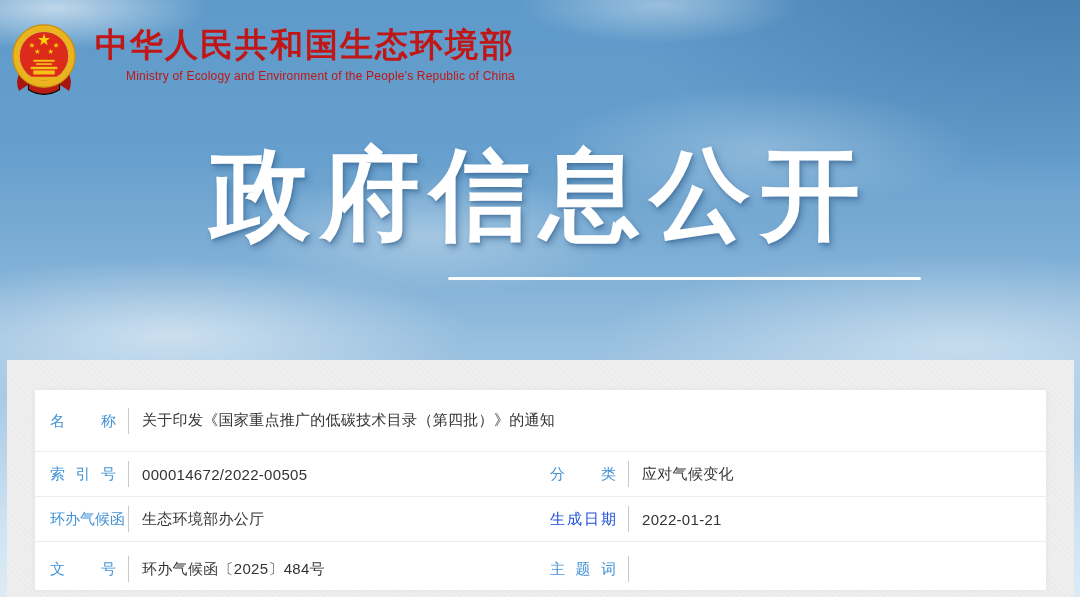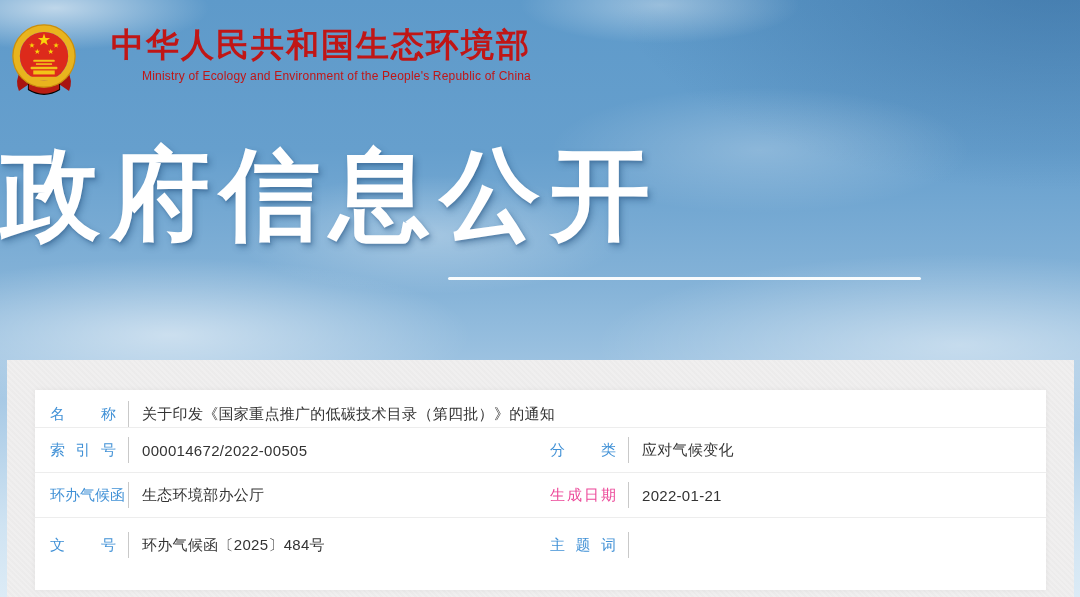--- a/index.html
+++ b/index.html
@@ -17,38 +17,39 @@
       radial-gradient(ellipse 300px 90px at 760px 150px, rgba(255,255,255,.25), rgba(255,255,255,0) 70%),
       radial-gradient(ellipse 430px 110px at 170px 335px, rgba(255,255,255,.52), rgba(255,255,255,0) 70%),
       radial-gradient(ellipse 520px 130px at 960px 345px, rgba(255,255,255,.45), rgba(255,255,255,0) 70%),
       radial-gradient(ellipse 700px 340px at 1060px -30px, rgba(28,78,130,.40), rgba(28,78,130,0) 65%),
       linear-gradient(180deg, #5e9aca 0%, #669fcd 25%, #85b3d8 48%, #aacbe6 68%, #cfe3f2 88%, #dcebf6 100%);
   }
 
   
   .site-header {
     position: absolute; top: 17px; left: 10px;
-    display: flex; align-items: flex-start; gap: 33px;
+    display: flex; align-items: flex-start; gap: 17px;
   }
   .emblem { width: 68px; height: 80px; display: block; }
   .site-name-zh {
     margin-top: 11px;
     font-size: 33px; font-weight: bold;
     letter-spacing: 2px; line-height: 1.05;
     white-space: nowrap;
   }
   .site-name-en {
     margin-top: 6px;
     font-size: 12px; font-weight: normal;
     letter-spacing: 0.2px; white-space: nowrap;
   }
 
   
   .banner-title {
     position: absolute; top: 142px; left: 0; width: 100%;
+    text-align: center;
     font-size: 100px; font-weight: bold; color: #ffffff;
     letter-spacing: 10px; line-height: 1.05;
     text-shadow: 3px 4px 6px rgba(45, 90, 135, 0.45), 1px 2px 2px rgba(45, 90, 135, 0.30);
     white-space: nowrap;
   }
   .banner-underline {
     position: absolute; top: 277px; left: 448px;
     width: 473px; height: 3px;
     background: rgba(255,255,255,0.95);
     border-radius: 2px;
@@ -68,21 +69,21 @@
     width: 1011px; height: 200px;
     background: #ffffff;
     box-shadow: 0 0 6px rgba(0,0,0,0.05);
     display: flex; flex-direction: column;
   }
   .doc-row {
     display: flex; align-items: center;
     height: 45px; flex: 0 0 auto;
     border-bottom: 1px solid #ededed;
   }
-  .doc-row:first-child { height: 38px; align-items: flex-end; }
+  .doc-row:first-child { height: 62px; }
   .doc-row:last-child  { height: 54px; border-bottom: none; }
 
   .doc-cell { display: flex; align-items: center; width: 500px; flex: 0 0 auto; }
   .doc-cell.full  { width: 100%; }
   .doc-cell.right { flex: 1 1 auto; }
 
   .doc-label {
     display: inline-block; width: 66px; margin-left: 15px;
     font-size: 15px; line-height: 22px;
     text-align: justify; text-align-last: justify;
@@ -167,21 +168,21 @@
         </div>
       </div>
 
       <div class="doc-row">
         <div class="doc-cell">
           <span class="doc-label" style="color:#4191d6;">环办气候函</span>
           <span class="v-divider"></span>
           <span class="doc-value">生态环境部办公厅</span>
         </div>
         <div class="doc-cell right">
-          <span class="doc-label" style="color:#ec4899;">生成日期</span>
+          <span class="doc-label" style="color:#1d4ed8;">生成日期</span>
           <span class="v-divider"></span>
           <span class="doc-value">2022-01-21</span>
         </div>
       </div>
 
       <div class="doc-row">
         <div class="doc-cell">
           <span class="doc-label" style="color:#4191d6;">文号</span>
           <span class="v-divider"></span>
           <span class="doc-value">环办气候函〔2025〕484号</span>

